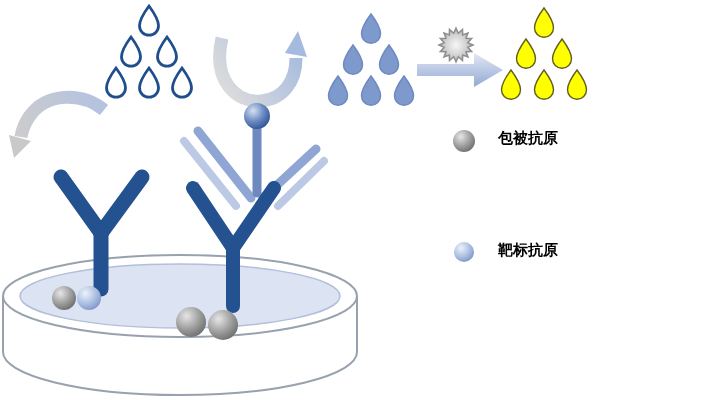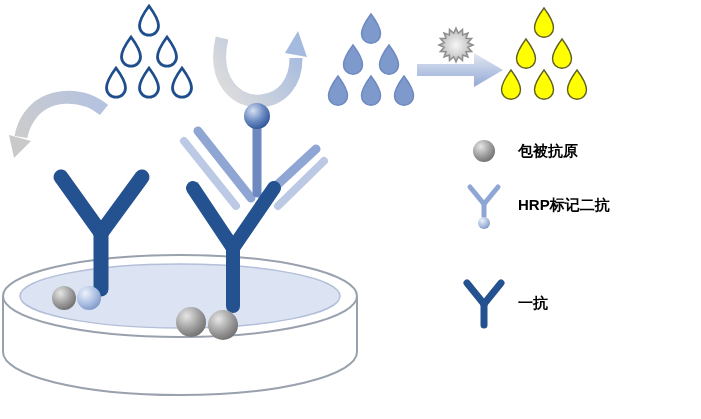--- a/index.html
+++ b/index.html
@@ -1,20 +1,20 @@
 <!DOCTYPE html>
 <html><head>
 <meta charset="utf-8">
 <style>
   html,body{margin:0;padding:0;background:#ffffff;}
   .stage{position:relative;width:701px;height:419px;background:#ffffff;overflow:hidden;
          font-family:"Liberation Sans",sans-serif;}
   .main-svg{position:absolute;left:0;top:0;}
   .legend{position:absolute;left:0;top:0;width:701px;height:419px;pointer-events:none;}
-  .lrow{position:absolute;left:462px;display:flex;align-items:center;}
+  .lrow{position:absolute;left:442px;display:flex;align-items:flex-start;}
   .licon{width:44px;display:flex;justify-content:center;align-items:center;}
   .llabel{font-size:15px;font-weight:bold;color:#000;margin-left:12px;white-space:nowrap;}
 </style>
 </head>
 <body>
 
 <div class="stage">
 
   <svg class="main-svg" width="701" height="419" viewBox="0 0 701 419" xmlns="http://www.w3.org/2000/svg" xmlns:xlink="http://www.w3.org/1999/xlink">
     <defs>
@@ -134,44 +134,27 @@
 
     <div class="lrow" style="top:129px;height:44px">
       <span class="licon">
         <svg width="24" height="24" xmlns="http://www.w3.org/2000/svg">
             <circle cx="12" cy="12" r="11" fill="url(#gradGray)"></circle>
           </svg>
       </span>
       <span class="llabel">包被抗原</span>
     </div>
 
-    <div class="lrow" style="top:180px;height:50px">
+
+    <div class="lrow" style="top:241px;height:44px">
       <span class="licon">
-        <svg width="40" height="50" xmlns="http://www.w3.org/2000/svg">
-          <g stroke="#8fa6d4" stroke-width="5" stroke-linecap="round" fill="none">
-            <path d="M20 24 L6 7"></path>
-              <path d="M20 24 L34 7"></path>
-              <path d="M20 24 L20 36"></path>
-          </g>
-          <circle cx="20" cy="43" r="6" fill="url(#gradBlueLight)"></circle>
-        </svg>
+        <svg width="22" height="22" xmlns="http://www.w3.org/2000/svg">
+            <circle cx="11" cy="11" r="10" fill="url(#gradBlueLight)"></circle>
+          </svg>
       </span>
-      <span class="llabel">HRP标记二抗</span>
+      <span class="llabel">靶标抗原</span>
     </div>
 
-
-    <div class="lrow" style="top:277px;height:52px">
-      <span class="licon">
-        <svg width="44" height="52" xmlns="http://www.w3.org/2000/svg">
-          <g stroke="#24518f" stroke-width="7" stroke-linecap="round" fill="none">
-            <path d="M22 27 L5 6"></path>
-              <path d="M22 27 L39 6"></path>
-              <path d="M22 27 L22 48"></path>
-          </g>
-        </svg>
-      </span>
-      <span class="llabel">一抗</span>
-    </div>
 
 
 
   </div>
 </div>
 
 </body></html>

